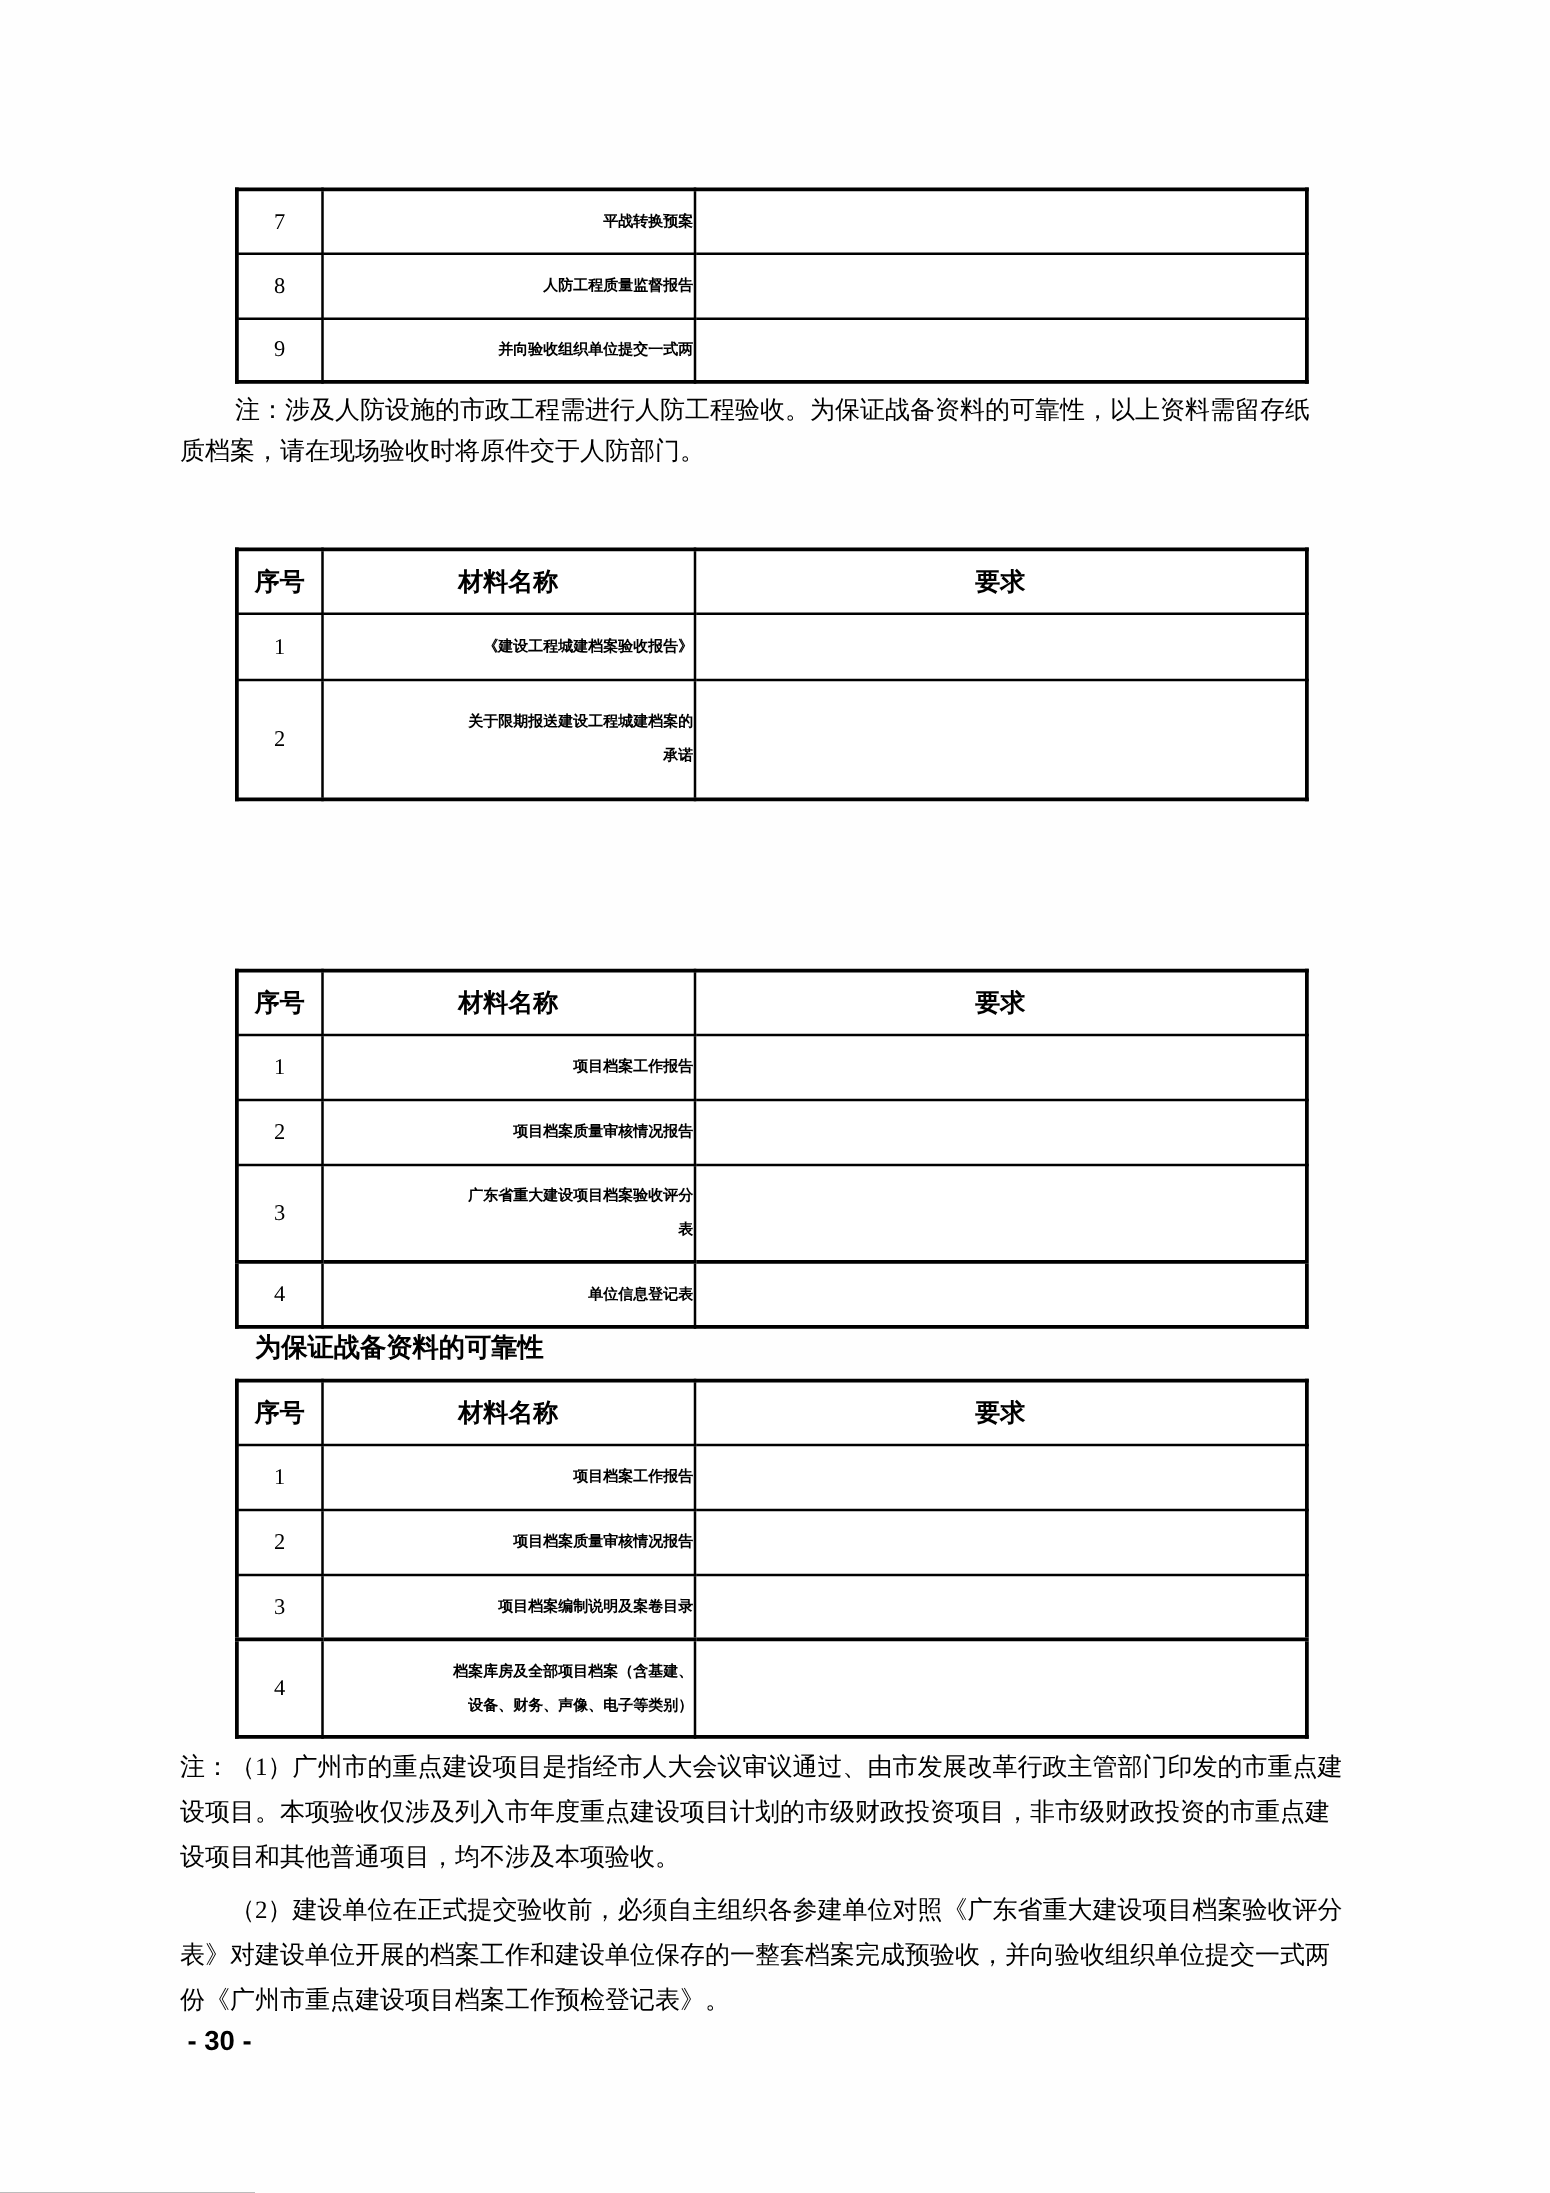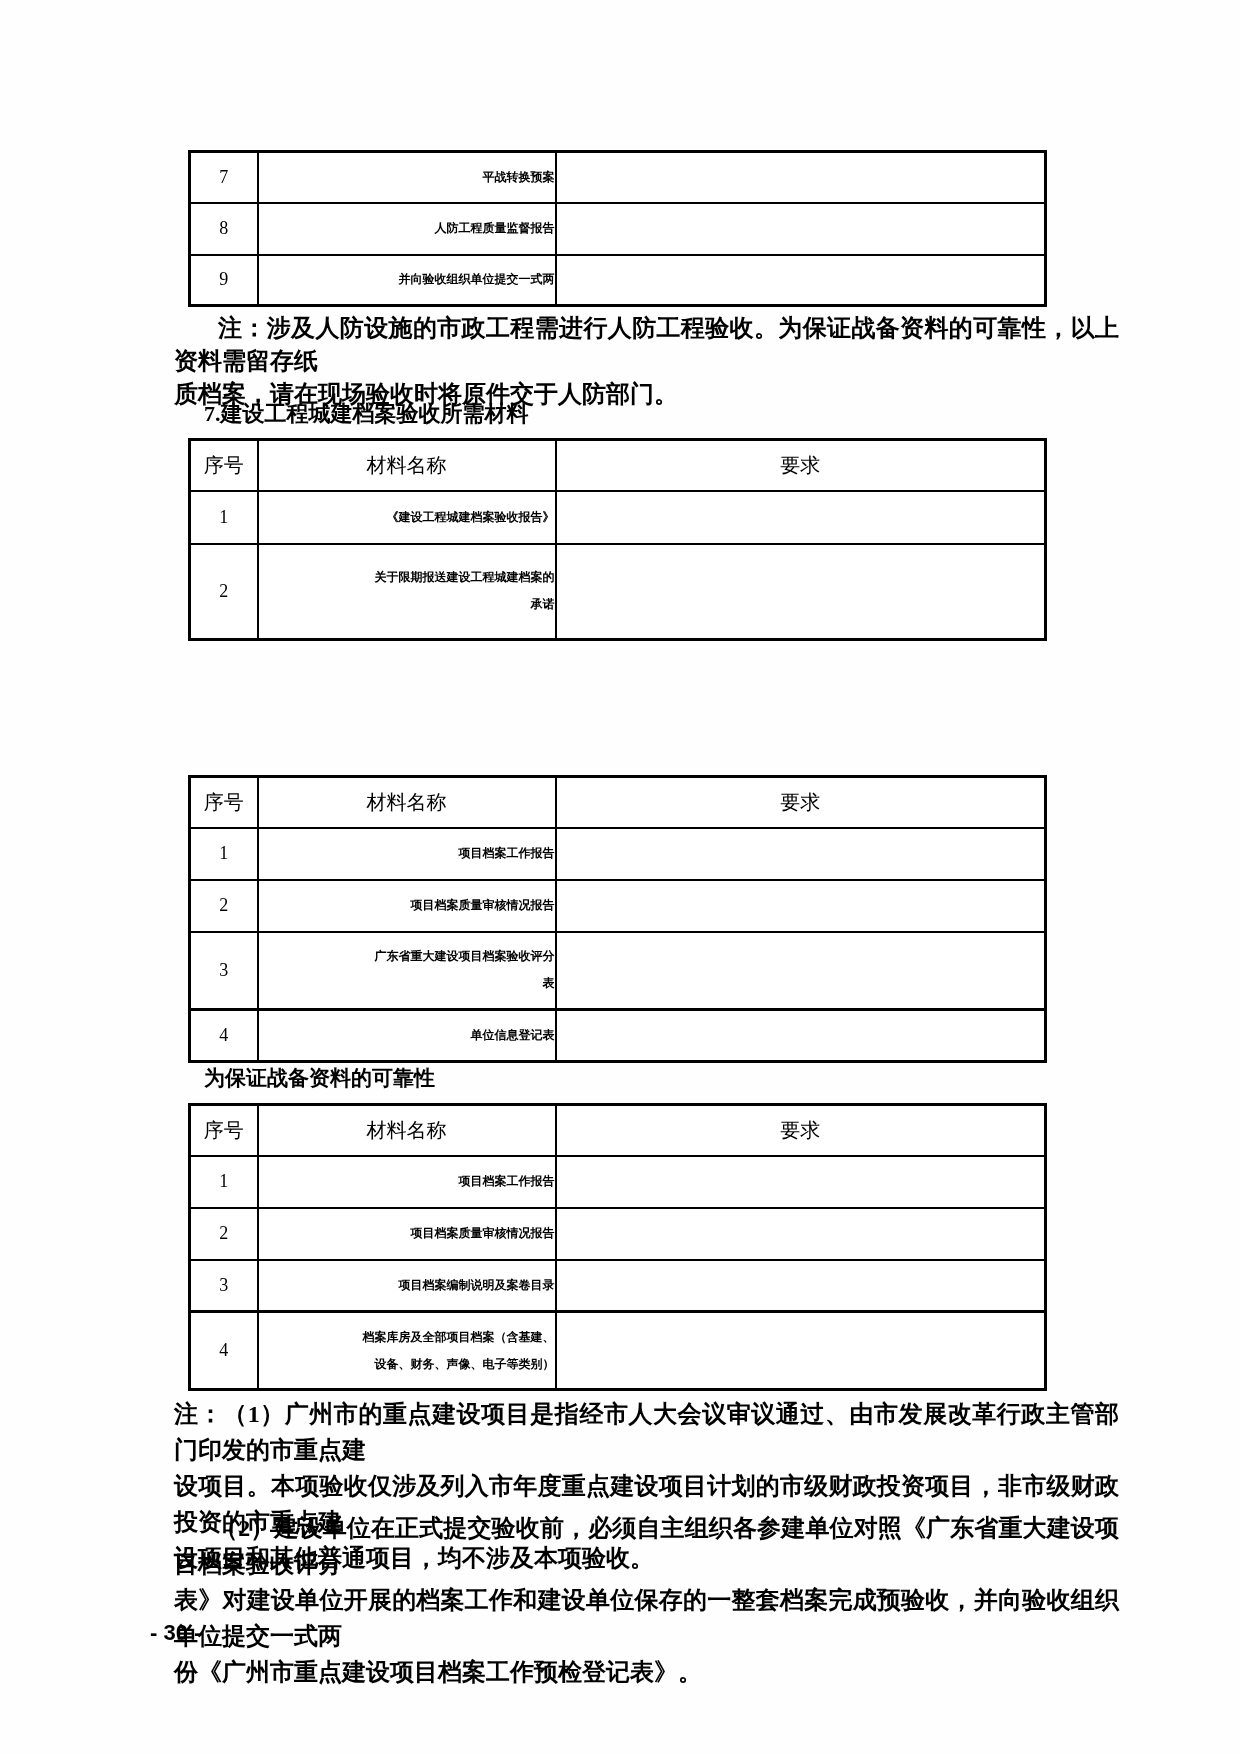--- a/index.html
+++ b/index.html
@@ -20,43 +20,43 @@
     table-layout:fixed;
     background:#fff;
   }
   table.mat td, table.mat th{
     border:2px solid #000;
     padding:0;
     overflow:hidden;
   }
   table.mat{border:3px solid #000;}
   table.mat th{
-    font-size:20px;font-weight:normal;text-align:center;vertical-align:middle;
+    font-size:20px;font-weight:bold;text-align:center;vertical-align:middle;
   }
   td.num{
     text-align:center;vertical-align:middle;
     font-size:18px;font-weight:normal;
   }
   td.name{
     text-align:right;vertical-align:middle;
     font-size:12px;font-weight:bold;
     padding:0 4px;
     white-space:pre-line;
     line-height:27px;
   }
   td.req{vertical-align:middle;}
   tr.thick td{border-top-width:3px;}
   .heading{
     position:absolute;left:204px;
     font-size:22px;font-weight:bold;
     white-space:nowrap;
   }
   .note{
-    position:absolute;left:174px;width:945px;
-    font-size:24px;font-weight:bold;
+    position:absolute;left:144px;width:945px;
+    font-size:20px;font-weight:normal;
     white-space:pre-line;
     text-align:justify;
   }
   .pagenum{
     position:absolute;left:150px;top:1620px;
     font-size:22px;font-weight:bold;
     font-family:"Liberation Sans", sans-serif;
   }
 </style>
 </head>
@@ -85,21 +85,20 @@
       <td class="num">9</td>
       <td class="name">并向验收组织单位提交一式两</td>
       <td class="req"></td>
     </tr>
   </tbody>
     </table>
 
   <div class="note" style="top:312px;line-height:33px;text-indent:44px;">注：涉及人防设施的市政工程需进行人防工程验收。为保证战备资料的可靠性，以上资料需留存纸
 质档案，请在现场验收时将原件交于人防部门。</div>
 
-  <div class="heading" style="top:399px;">7.建设工程城建档案验收所需材料</div>
 
   <table class="mat" style="top:438px;">
     <colgroup>
         <col style="width:68px">
         <col style="width:298px">
         <col style="width:490px">
       </colgroup>
     <tbody>
         <tr style="height:51px">
       <th>序号</th>

